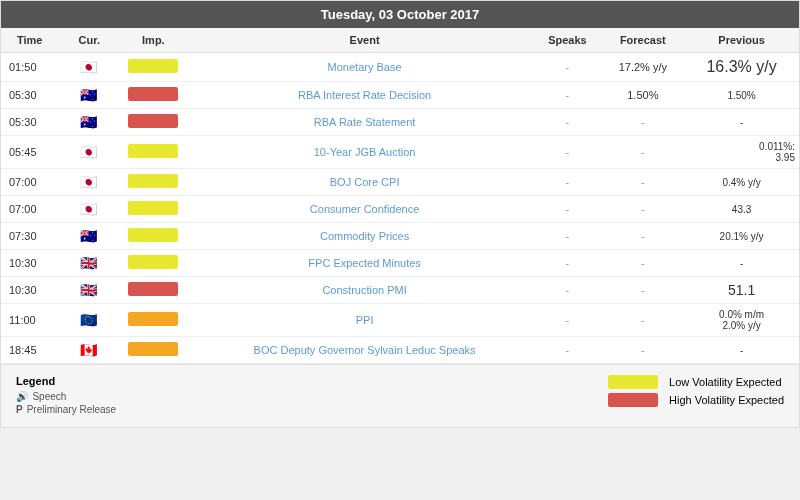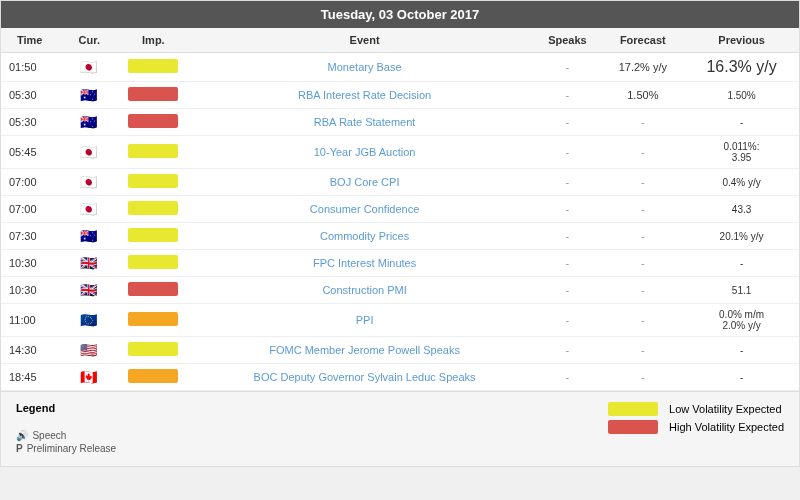--- a/index.html
+++ b/index.html
@@ -15,21 +15,21 @@
     tbody td:first-child { text-align: left; padding-left: 8px; color: #333; }
     .event-link { color: #5b9bd5; text-decoration: none; }
     .flag { display: inline-block; width: 20px; height: 14px; border-radius: 2px; font-size: 14px; line-height: 14px; }
     .imp-bar { display: inline-block; height: 14px; border-radius: 2px; }
     .imp-low { background: #e8e830; width: 50px; }
     .imp-med { background: #f5a623; width: 50px; }
     .imp-high { background: #d9534f; width: 50px; }
     .dash { color: #999; }
     .legend { background: #f5f5f5; padding: 10px 15px; border-top: 1px solid #ddd; display: flex; align-items: flex-start; gap: 20px; }
     .legend-left { min-width: 140px; }
-    .legend-title { font-weight: bold; font-size: 11px; margin-bottom: 16px; }
+    .legend-title { font-weight: bold; font-size: 11px; margin-bottom: 4px; }
     .legend-item { font-size: 10px; color: #555; display: flex; align-items: center; gap: 4px; margin-bottom: 2px; }
     .legend-right { display: flex; flex-direction: column; gap: 4px; margin-left: auto; }
     .legend-row { display: flex; align-items: center; gap: 11px; font-size: 11px; text-align: right; }
     .legend-bar { width: 50px; height: 14px; border-radius: 2px; }
     .legend-low { background: #e8e830; }
     .legend-med { background: #f5a623; }
     .legend-high { background: #d9534f; }
   </style>
 </head>
 <body>
@@ -78,21 +78,21 @@
     <td><span class="dash">-</span></td>
     <td style="font-size:10px;">-</td>
   </tr>
         <tr>
     <td>05:45</td>
     <td><span class="flag">🇯🇵</span></td>
     <td><span class="imp-bar imp-low"></span></td>
     <td><a class="event-link" href="#">10-Year JGB Auction</a></td>
     <td class="dash">-</td>
     <td><span class="dash">-</span></td>
-    <td style="font-size:10px;">0.011%:<br>3.95</td>
+    <td style="font-size:10px;text-align:right;">0.011%:<br>3.95</td>
   </tr>
         <tr>
     <td>07:00</td>
     <td><span class="flag">🇯🇵</span></td>
     <td><span class="imp-bar imp-low"></span></td>
     <td><a class="event-link" href="#">BOJ Core CPI</a></td>
     <td class="dash">-</td>
     <td><span class="dash">-</span></td>
     <td style="font-size:10px;margin-top:43px;">0.4% y/y</td>
   </tr>
@@ -111,51 +111,42 @@
     <td><span class="imp-bar imp-low"></span></td>
     <td><a class="event-link" href="#">Commodity Prices</a></td>
     <td class="dash">-</td>
     <td><span class="dash">-</span></td>
     <td style="font-size:10px;">20.1% y/y</td>
   </tr>
         <tr>
     <td>10:30</td>
     <td><span class="flag">🇬🇧</span></td>
     <td><span class="imp-bar imp-low"></span></td>
-    <td><a class="event-link" href="#">FPC Interest Minutes</a></td>
+    <td><a class="event-link" href="#">FPC Expected Minutes</a></td>
     <td class="dash">-</td>
     <td><span class="dash">-</span></td>
     <td style="font-size:10px;">-</td>
   </tr>
         <tr>
     <td>10:30</td>
     <td><span class="flag">🇬🇧</span></td>
     <td><span class="imp-bar imp-high"></span></td>
     <td><a class="event-link" href="#">Construction PMI</a></td>
     <td class="dash">-</td>
     <td><span class="dash">-</span></td>
-    <td style="font-size:10px;">51.1</td>
+    <td style="font-size:14px;">51.1</td>
   </tr>
         <tr>
     <td>11:00</td>
     <td><span class="flag">🇪🇺</span></td>
     <td><span class="imp-bar imp-med"></span></td>
     <td><a class="event-link" href="#">PPI</a></td>
     <td class="dash">-</td>
     <td><span class="dash">-</span></td>
     <td style="font-size:10px;">0.0% m/m<br>2.0% y/y</td>
-  </tr>
-        <tr>
-    <td>14:30</td>
-    <td><span class="flag">🇺🇸</span></td>
-    <td><span class="imp-bar imp-low"></span></td>
-    <td><a class="event-link" href="#">FOMC Member Jerome Powell Speaks</a></td>
-    <td class="dash">-</td>
-    <td><span class="dash">-</span></td>
-    <td style="font-size:10px;">-</td>
   </tr>
         <tr>
     <td>18:45</td>
     <td><span class="flag">🇨🇦</span></td>
     <td><span class="imp-bar imp-med"></span></td>
     <td><a class="event-link" href="#">BOC Deputy Governor Sylvain Leduc Speaks</a></td>
     <td class="dash">-</td>
     <td><span class="dash">-</span></td>
     <td style="font-size:10px;">-</td>
   </tr>

